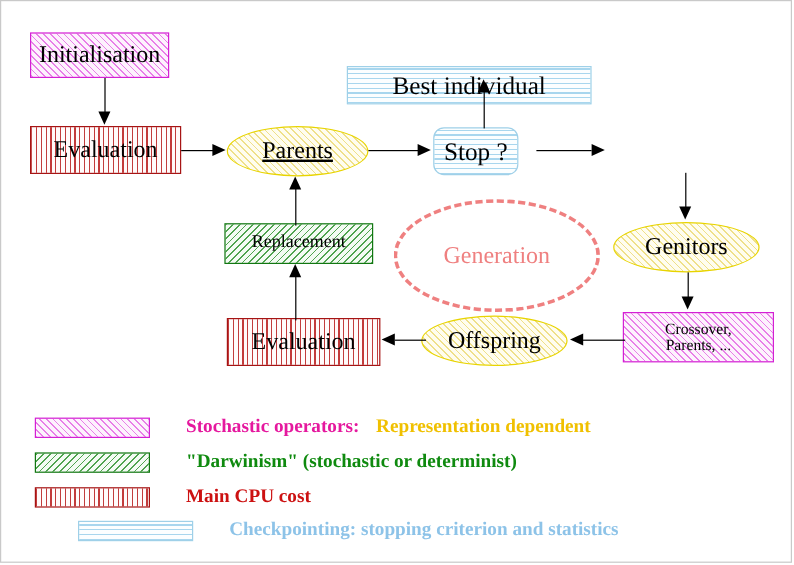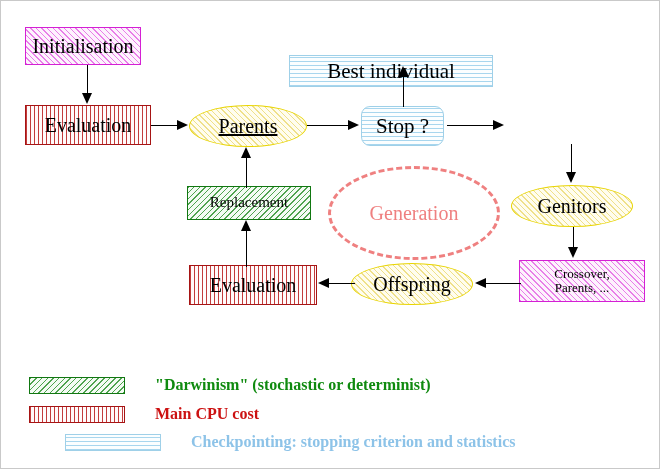--- a/index.html
+++ b/index.html
@@ -82,21 +82,21 @@
 <div id="frame">
 
   <div class="node hatch-magenta" style="left:24px;top:26px;width:116px;height:38px;font-size:20px;">Initialisation</div>
 
   <div class="node hatch-red" style="left:24px;top:104px;width:126px;height:40px;font-size:20px;">Evaluation</div>
 
   <div class="node hatch-yellow ellipse" style="left:188px;top:104px;width:118px;height:42px;font-size:20px;text-decoration:underline;">Parents</div>
 
   <div class="node hatch-blue" style="left:288px;top:34px;width:204px;height:32px;font-size:21px;margin-top:20px;">Best individual</div>
 
-  <div class="node hatch-blue rounded" style="left:360px;top:105px;width:83px;height:40px;font-size:21px;">Stop ?</div>
+  <div class="node hatch-blue rounded" style="left:360px;top:105px;width:71px;height:40px;font-size:21px;">Stop ?</div>
 
 
   <div class="node hatch-yellow ellipse" style="left:510px;top:184px;width:122px;height:42px;font-size:20px;">Genitors</div>
 
   <div class="node hatch-magenta" style="left:518px;top:259px;width:126px;height:42px;font-size:13px;">Crossover,
 Parents, ...</div>
 
   <div class="node hatch-yellow ellipse" style="left:350px;top:262px;width:122px;height:42px;font-size:20px;">Offspring</div>
 
   <div class="node hatch-red" style="left:188px;top:264px;width:128px;height:40px;font-size:20px;">Evaluation</div>
@@ -133,20 +133,25 @@
   <div class="arrow arr-left" style="left:317px;top:277px;"></div>
 
   <div class="ln vline" style="left:245px;top:228px;height:38px;"></div>
   <div class="arrow arr-up" style="left:240px;top:219px;"></div>
 
   <div class="ln vline" style="left:245px;top:155px;height:32px;"></div>
   <div class="arrow arr-up" style="left:240px;top:146px;"></div>
 
   <div id="legend">
 
+    <div class="legend-row" style="top:12px;">
+      <span class="swatch hatch-magenta"></span>
+      <span class="legend-text" style="color:#e5189e;">Stochastic operators:</span>
+      <span class="legend-text lt-extra" style="color:#f0c000;">Representation dependent</span>
+    </div>
 
     <div class="legend-row" style="top:41px;">
       <span class="swatch hatch-green"></span>
       <span class="legend-text" style="color:#0f8a0f;">"Darwinism" (stochastic or determinist)</span>
     </div>
 
     <div class="legend-row" style="top:70px;text-align:right;">
       <span class="swatch hatch-red"></span>
       <span class="legend-text" style="color:#cc1111;">Main CPU cost</span>
     </div>

